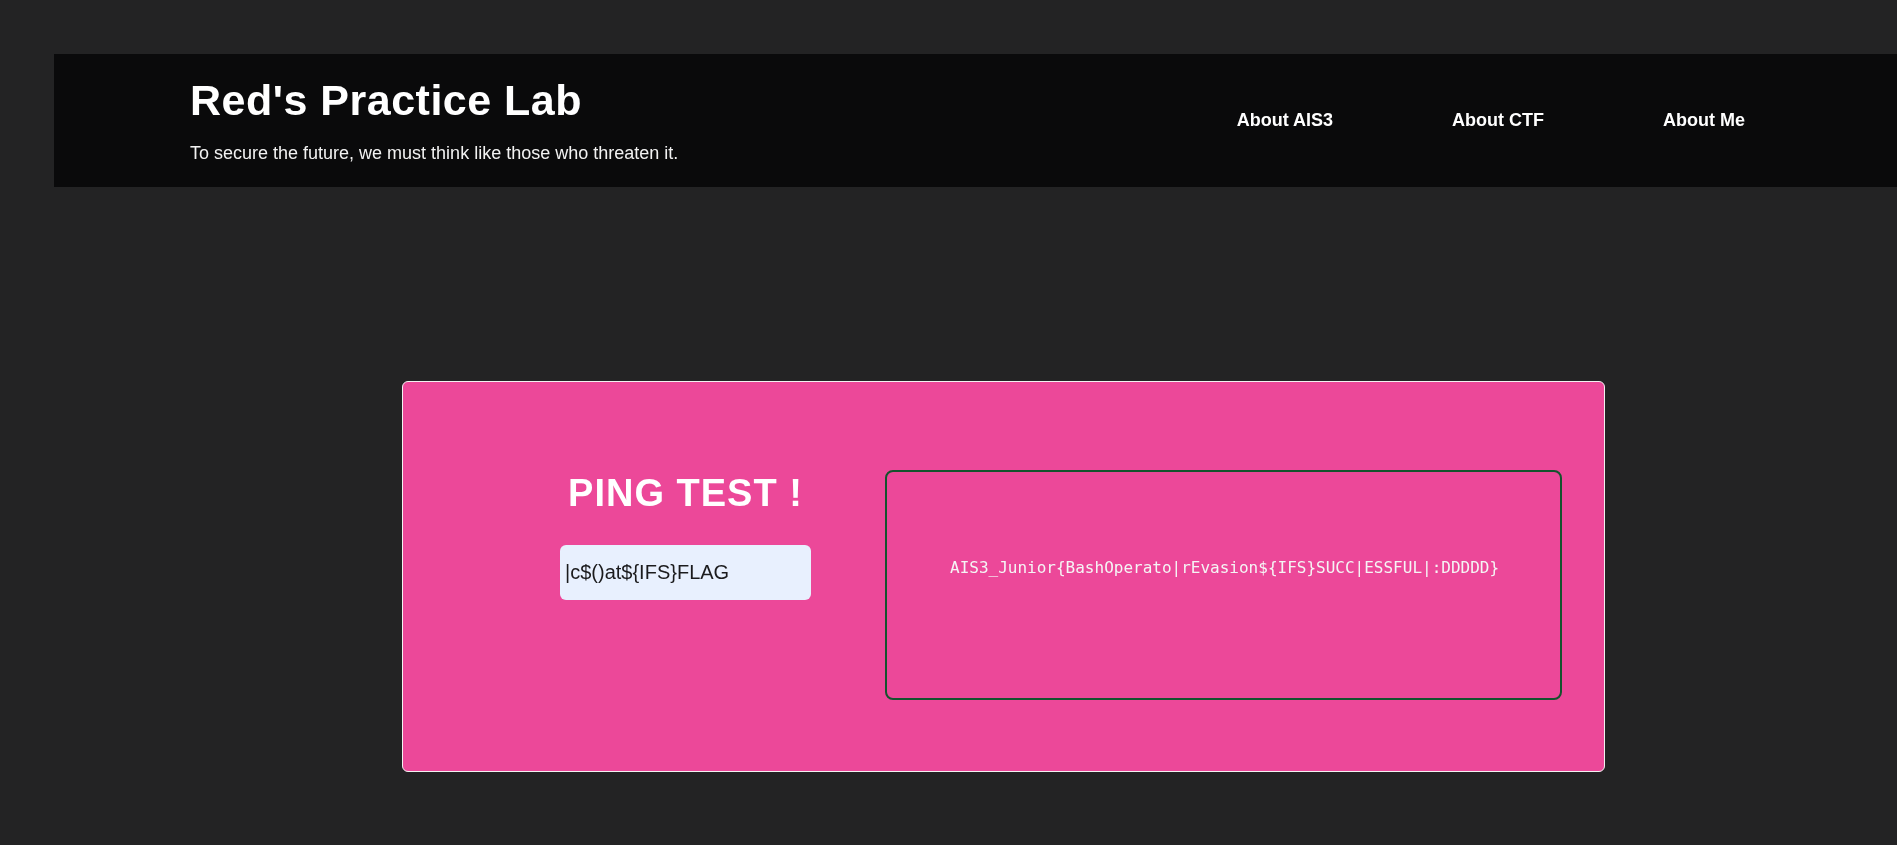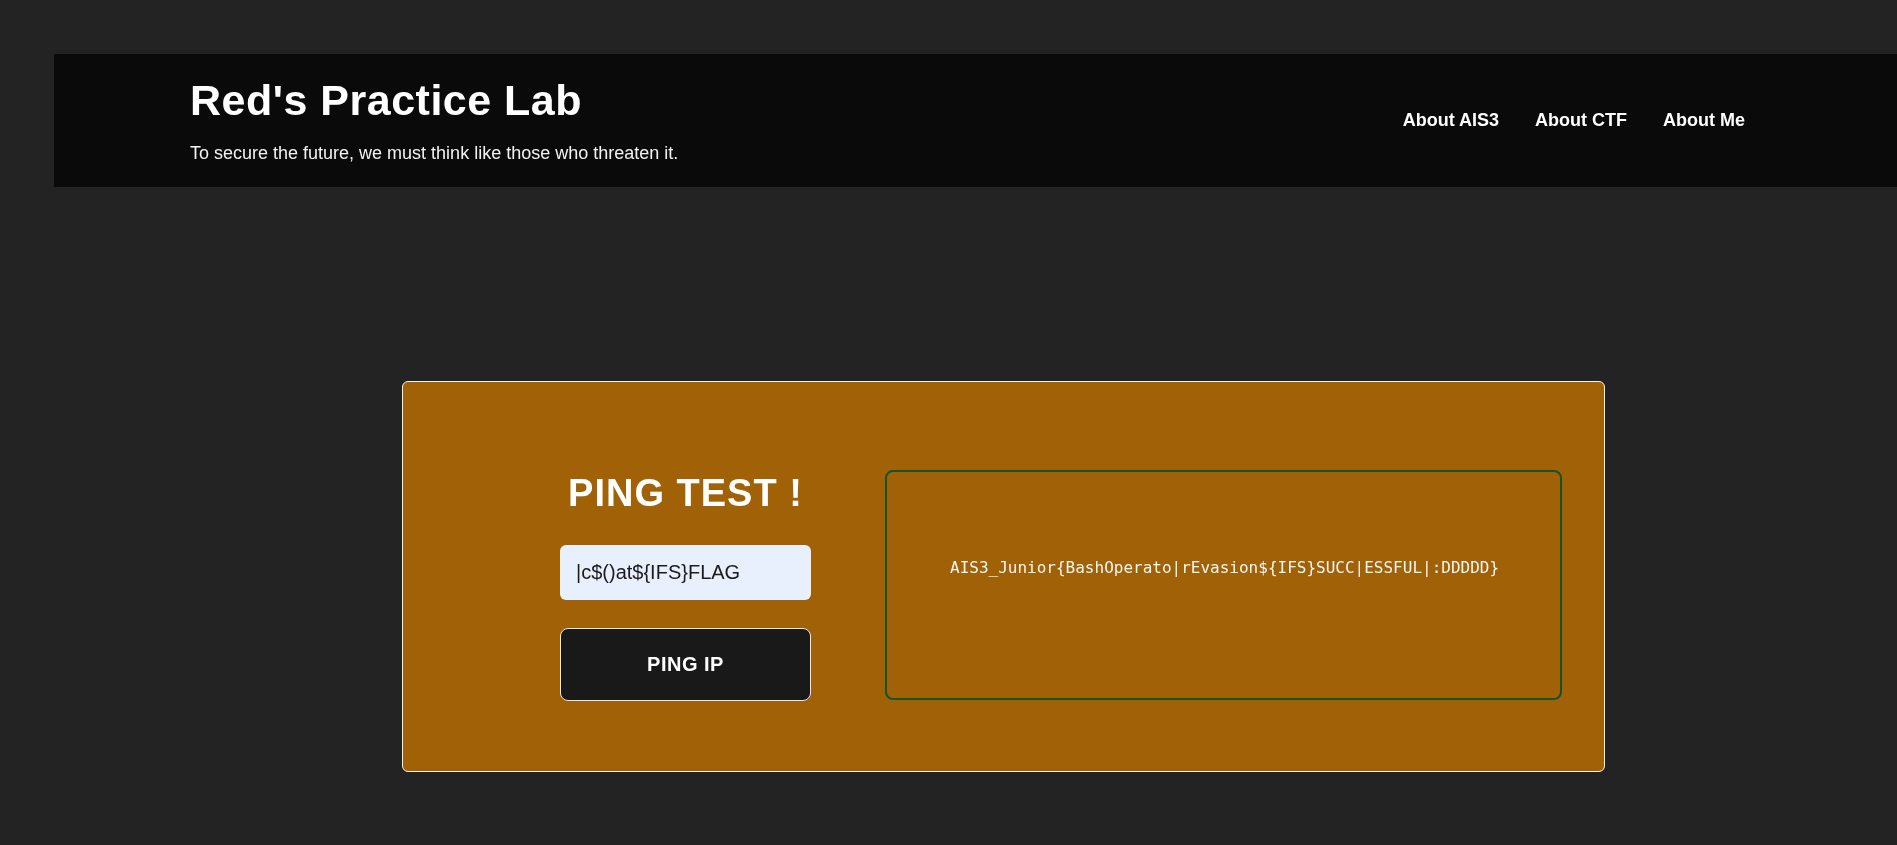--- a/index.html
+++ b/index.html
@@ -33,38 +33,39 @@
   }
   .brand p {
     color: #f2f2f2;
     font-size: 18px;
     font-weight: 400;
     margin-top: 7px;
   }
   .nav {
     display: flex;
     align-items: flex-end;
+    gap: 83px;
   }
   .nav a {
     color: #ffffff;
     font-size: 18px;
     font-weight: 700;
     text-decoration: none;
     cursor: pointer;
     white-space: nowrap;
   }
 
   
   .panel {
     position: absolute;
     left: 348px;
     top: 327px;
     width: 1203px;
     height: 391px;
-    background: #a16207;
+    background: #ec4899;
     border: 1px solid #f2f2f2;
     border-radius: 6px;
   }
   .ping-heading {
     position: absolute;
     left: 139px;
     top: 72px;
     width: 251px;
     text-align: center;
     color: #ffffff;
@@ -75,21 +76,21 @@
   }
   .ping-input {
     position: absolute;
     left: 139px;
     top: 145px;
     width: 251px;
     height: 55px;
     background: #e8f0fe;
     border: none;
     border-radius: 6px;
-    padding: 0 16px;
+    padding: 0 5px;
     font-family: "Liberation Sans", sans-serif;
     font-size: 20px;
     color: #1b1b1d;
     outline: none;
   }
   .ping-button {
     position: absolute;
     left: 139px;
     top: 228px;
     width: 251px;
@@ -136,17 +137,16 @@
   <div class="nav">
     <a>About AIS3</a>
     <a>About CTF</a>
     <a>About Me</a>
   </div>
 </div>
 
 <div class="panel">
   <div class="ping-heading">PING TEST !</div>
   <input class="ping-input" type="text" value="|c$()at${IFS}FLAG" style="">
-  <button class="ping-button">PING IP</button>
   <div class="output-box">
     <pre>AIS3_Junior{BashOperato|rEvasion${IFS}SUCC|ESSFUL|:DDDDD}</pre>
   </div>
 </div>
 
 </body></html>

